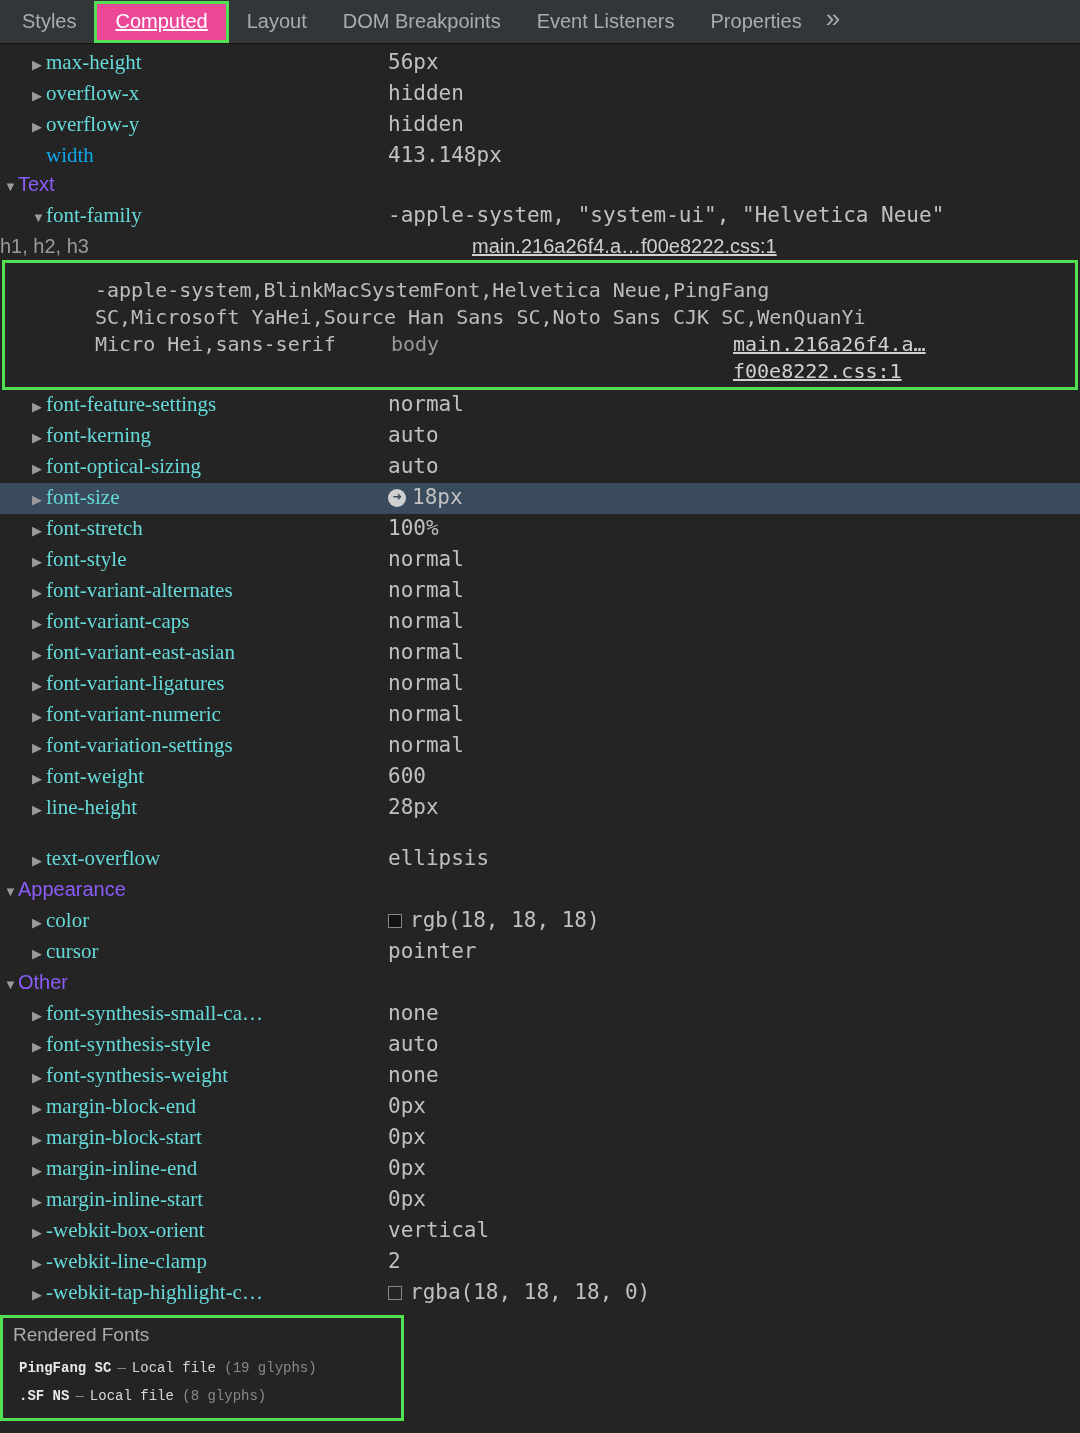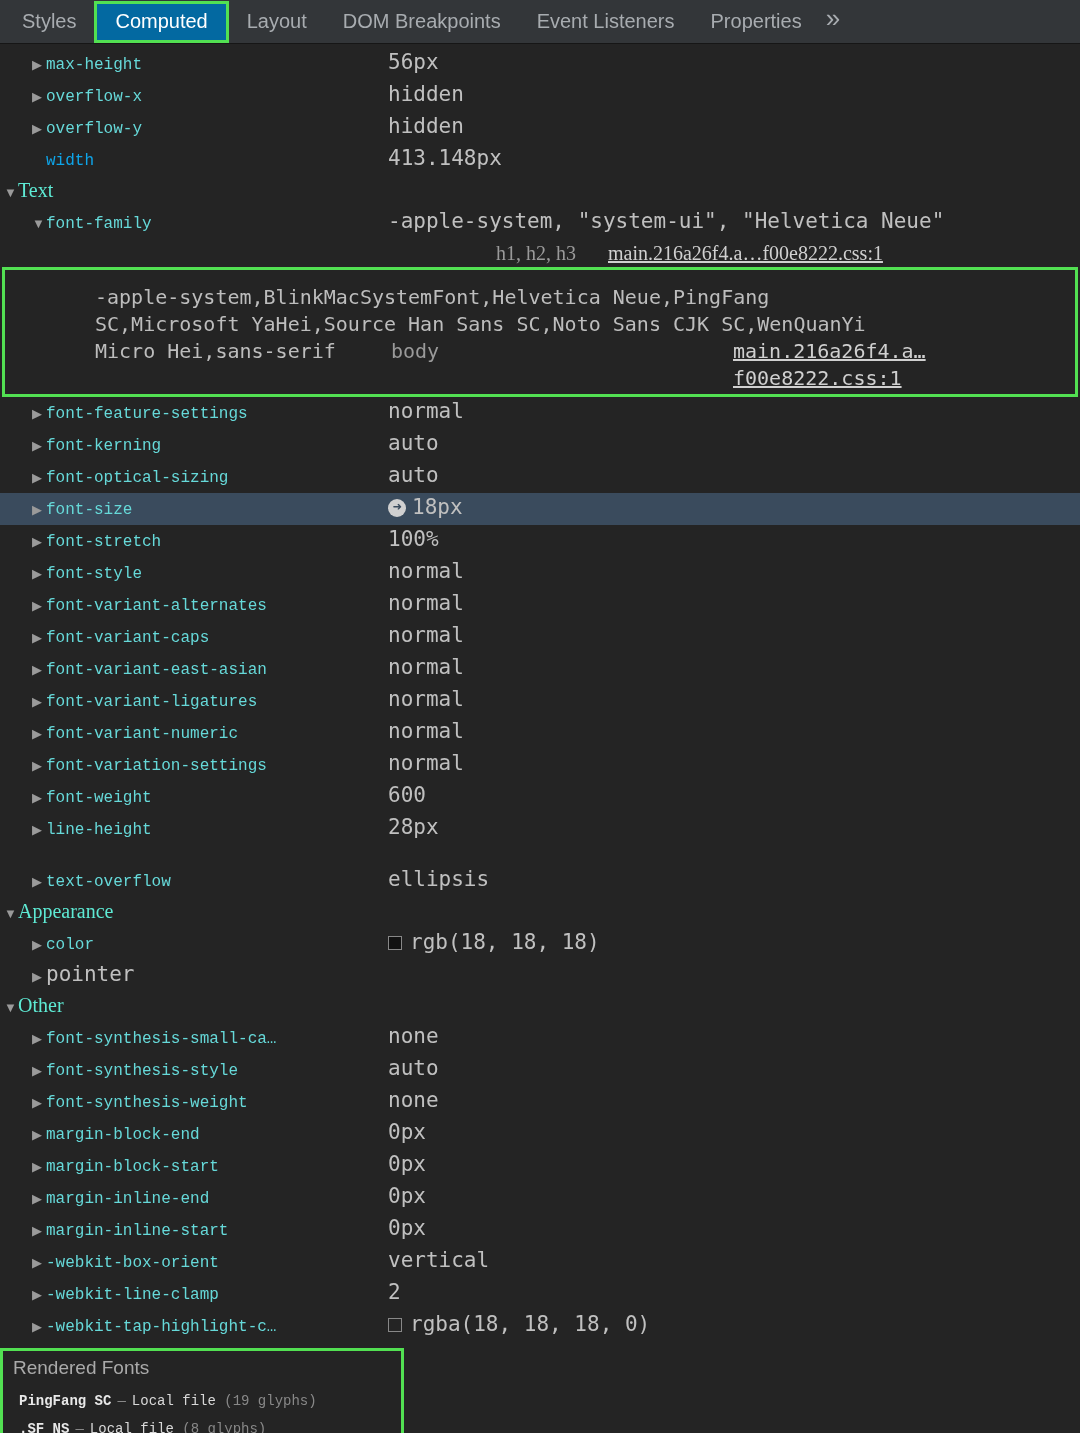--- a/index.html
+++ b/index.html
@@ -24,24 +24,25 @@
   padding:0 18px;
   height:100%;
   display:flex;
   align-items:center;
   color:#a8acb0;
   cursor:default;
   font-size:20px;
   white-space:nowrap;
 }
 .tab.active {
-  background:#0369a1;
+  background:#ec4899;
   color:#fff;
   border:3px solid #52e052;
   height:42px;
+  text-decoration:underline;
 }
 .more {
   color:#a8acb0;
   font-size:26px;
   padding:0 10px 6px 6px;
 }
 .panel { padding-top:4px; }
 .prop-row {
   display:flex;
   align-items:baseline;
@@ -52,23 +53,23 @@
 .prop-row.highlight { background:#3a4b5d; }
 .tri {
   color:#9a9a9a;
   font-size:13px;
   width:14px;
   display:inline-block;
   margin-left:-2px;
 }
 .tri.down { font-size:13px; }
 .name {
-  font-family:Liberation Mono, monospace;
+  font-family:Liberation Serif, serif;
   color:#66d9d9;
-  font-size:16px;
+  font-size:21px;
   min-width:342px;
   display:inline-block;
   white-space:nowrap;
   overflow:hidden;
   text-overflow:ellipsis;
   padding-right:8px;
 }
 .name.dim { color:#0ea5e9; }
 .val {
   font-family:Menlo,Consolas,monospace;
@@ -77,23 +78,22 @@
   white-space:nowrap;
 }
 .grp-row {
   display:flex;
   align-items:baseline;
   padding-left:6px;
   min-height:29px;
   line-height:29px;
 }
 .grp-label {
-  color:#5eead4;
-  font-size:20px;
-  font-family:Liberation Serif, serif;
+  color:#8b5cf6;
+  font-size:20px;
 }
 .goto {
   width:18px; height:18px;
   border-radius:50%;
   background:#d0d0d0;
   color:#3a4b5d;
   font-size:15px;
   display:inline-flex;
   align-items:center;
   justify-content:center;
@@ -101,28 +101,26 @@
   transform:translateY(-2px);
 }
 .swatch {
   display:inline-block;
   width:14px; height:14px;
   border:1px solid #888;
   margin-right:8px;
   transform:translateY(1px);
 }
 .sub-row {
-  font-family:Liberation Serif, serif;
+  font-family:Liberation Sans, sans-serif;
   color:#9a9a9a;
   font-size:20px;
-  padding-left:136px;
   display:flex;
   min-height:28px;
   line-height:28px;
-  text-align:right;
 }
 .sub-sel { min-width:440px; }
 .sub-src {
   color:#d0d0d0;
   text-decoration:underline;
   margin-left:32px;
 }
 .expand-box {
   border:3px solid #52e052;
   margin:0 2px 0 2px;
@@ -302,20 +300,21 @@
     <span class="grp-label">Appearance</span>
   </div>
   <div id="appear-props">
       <div class="prop-row">
         <span class="tri">▶</span>
         <span class="name">color</span>
         <span class="val"><span class="swatch" style="background: rgb(18, 18, 18);"></span><span>rgb(18, 18, 18)</span></span>
       </div>
       <div class="prop-row">
         <span class="tri">▶</span>
+        <span class="name">cursor</span>
         <span class="val"><span>pointer</span></span>
       </div>
     </div>
 
   <div class="grp-row">
     <span class="tri down">▼</span>
     <span class="grp-label">Other</span>
   </div>
   <div id="other-props">
       <div class="prop-row">

